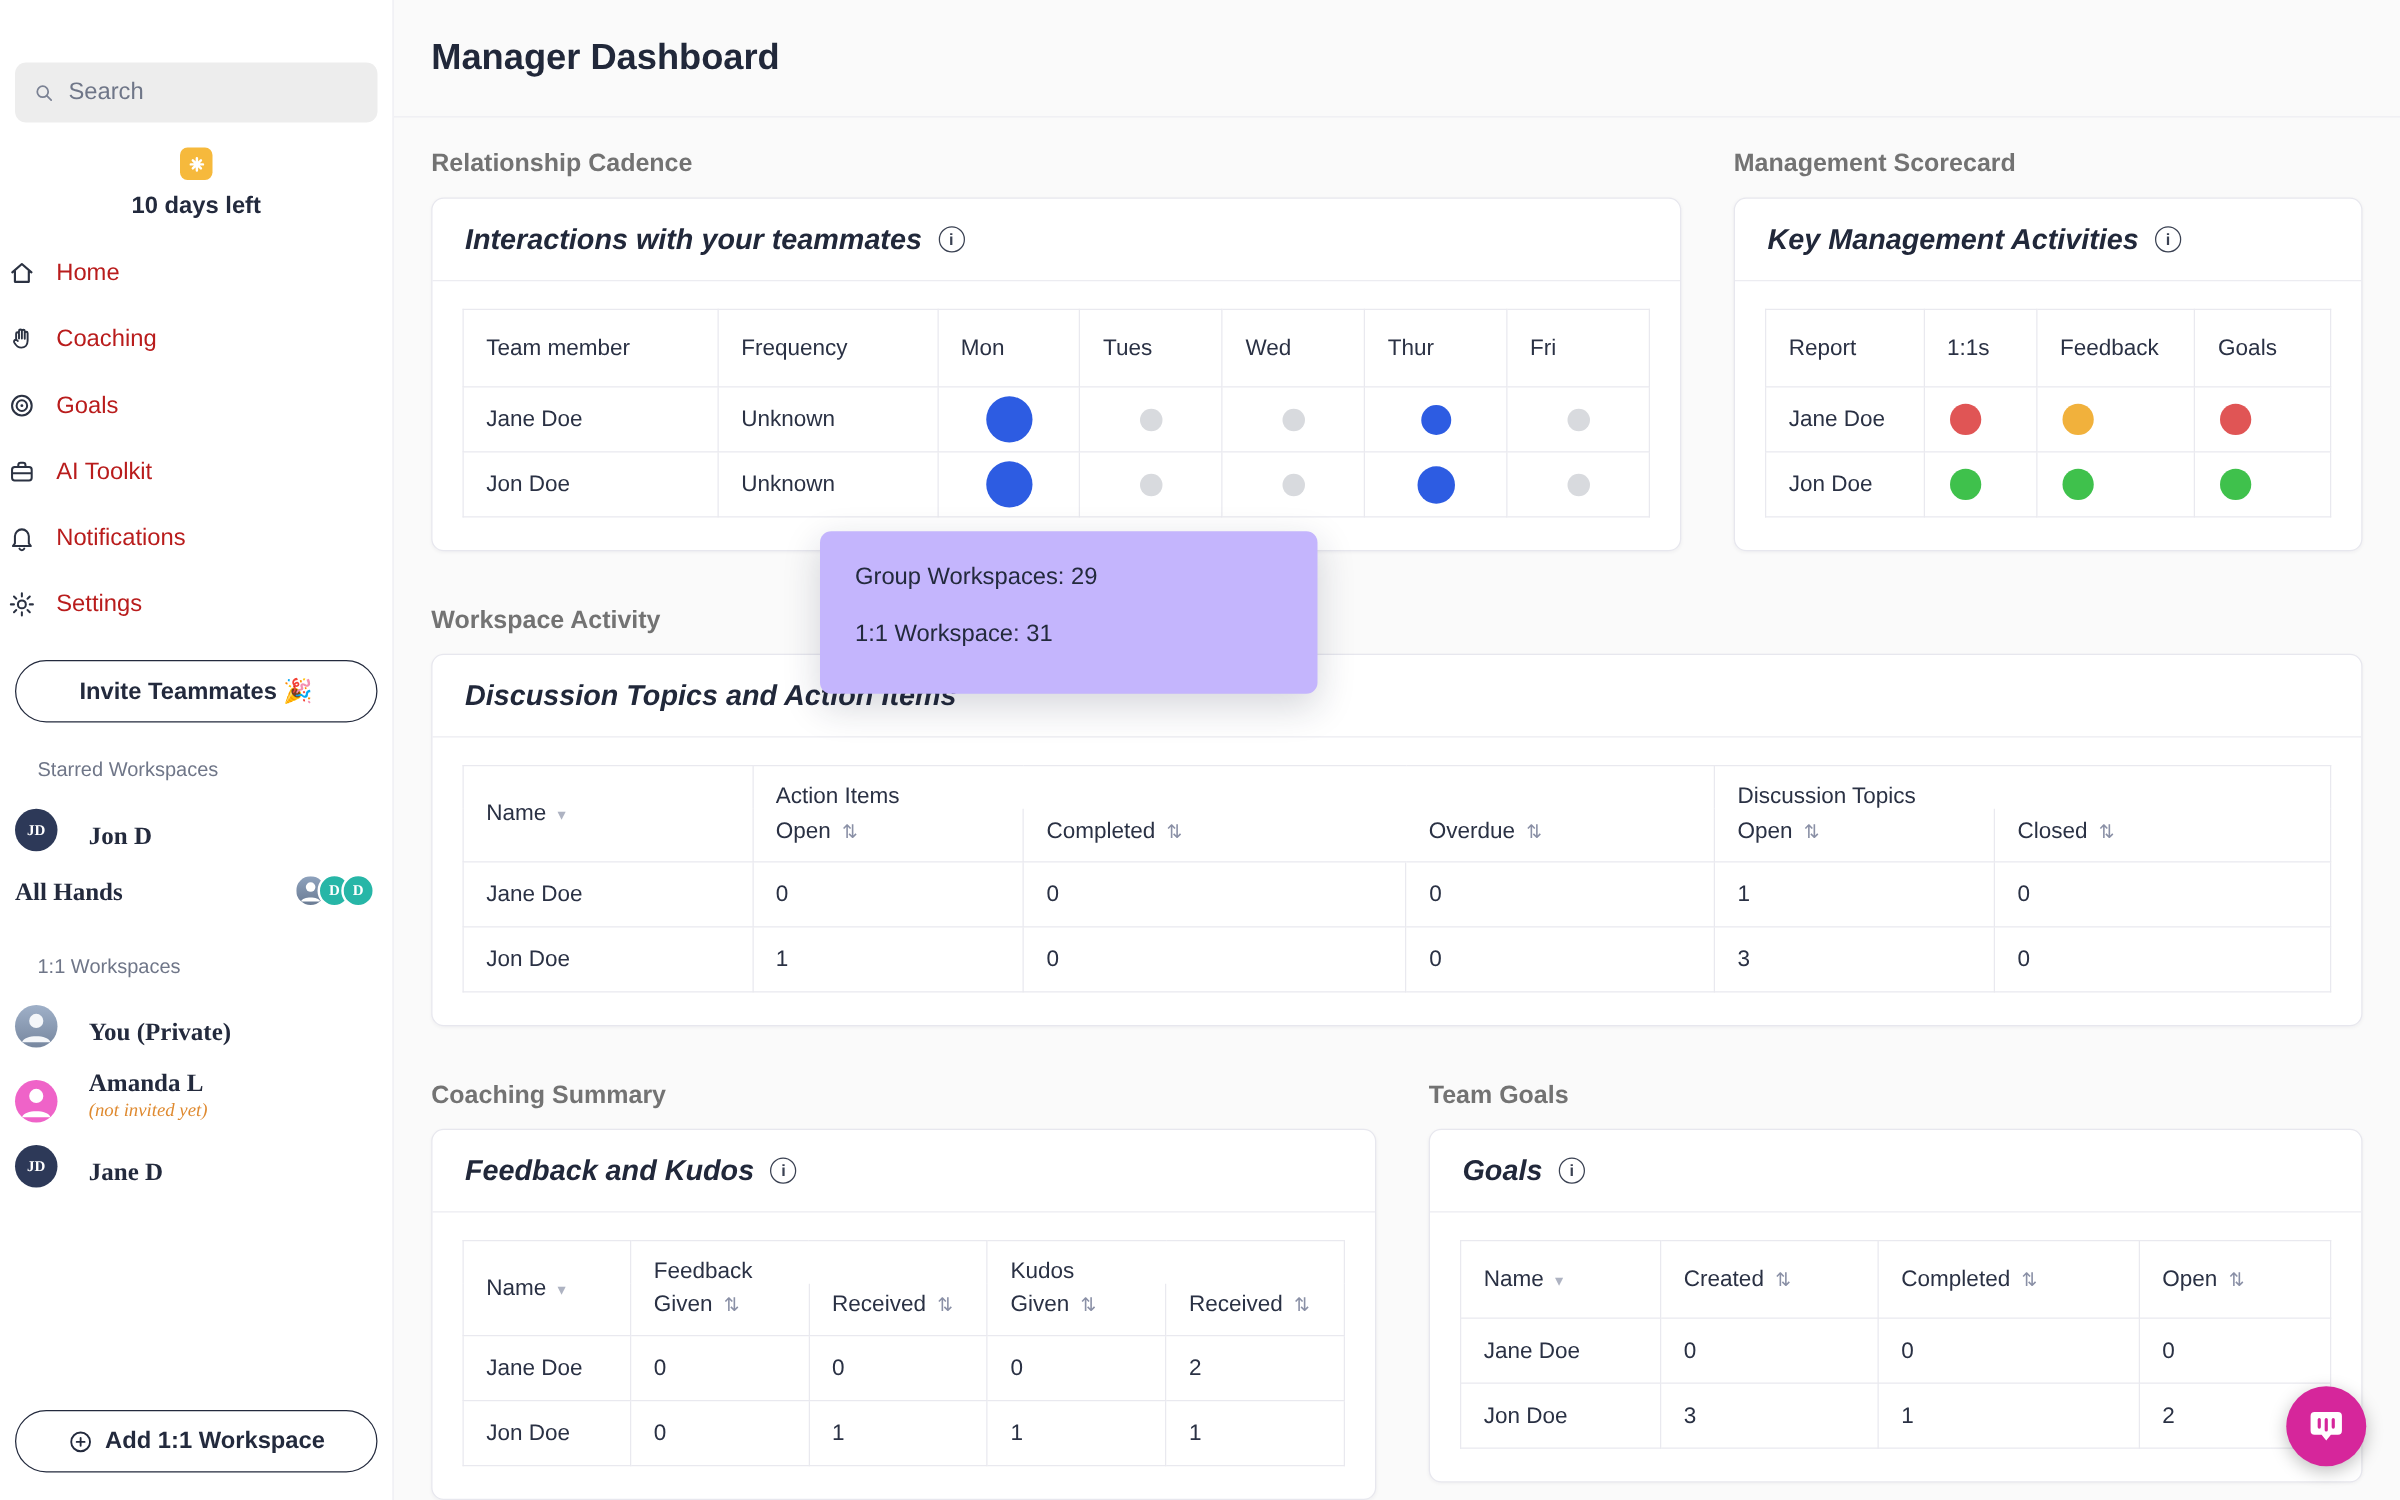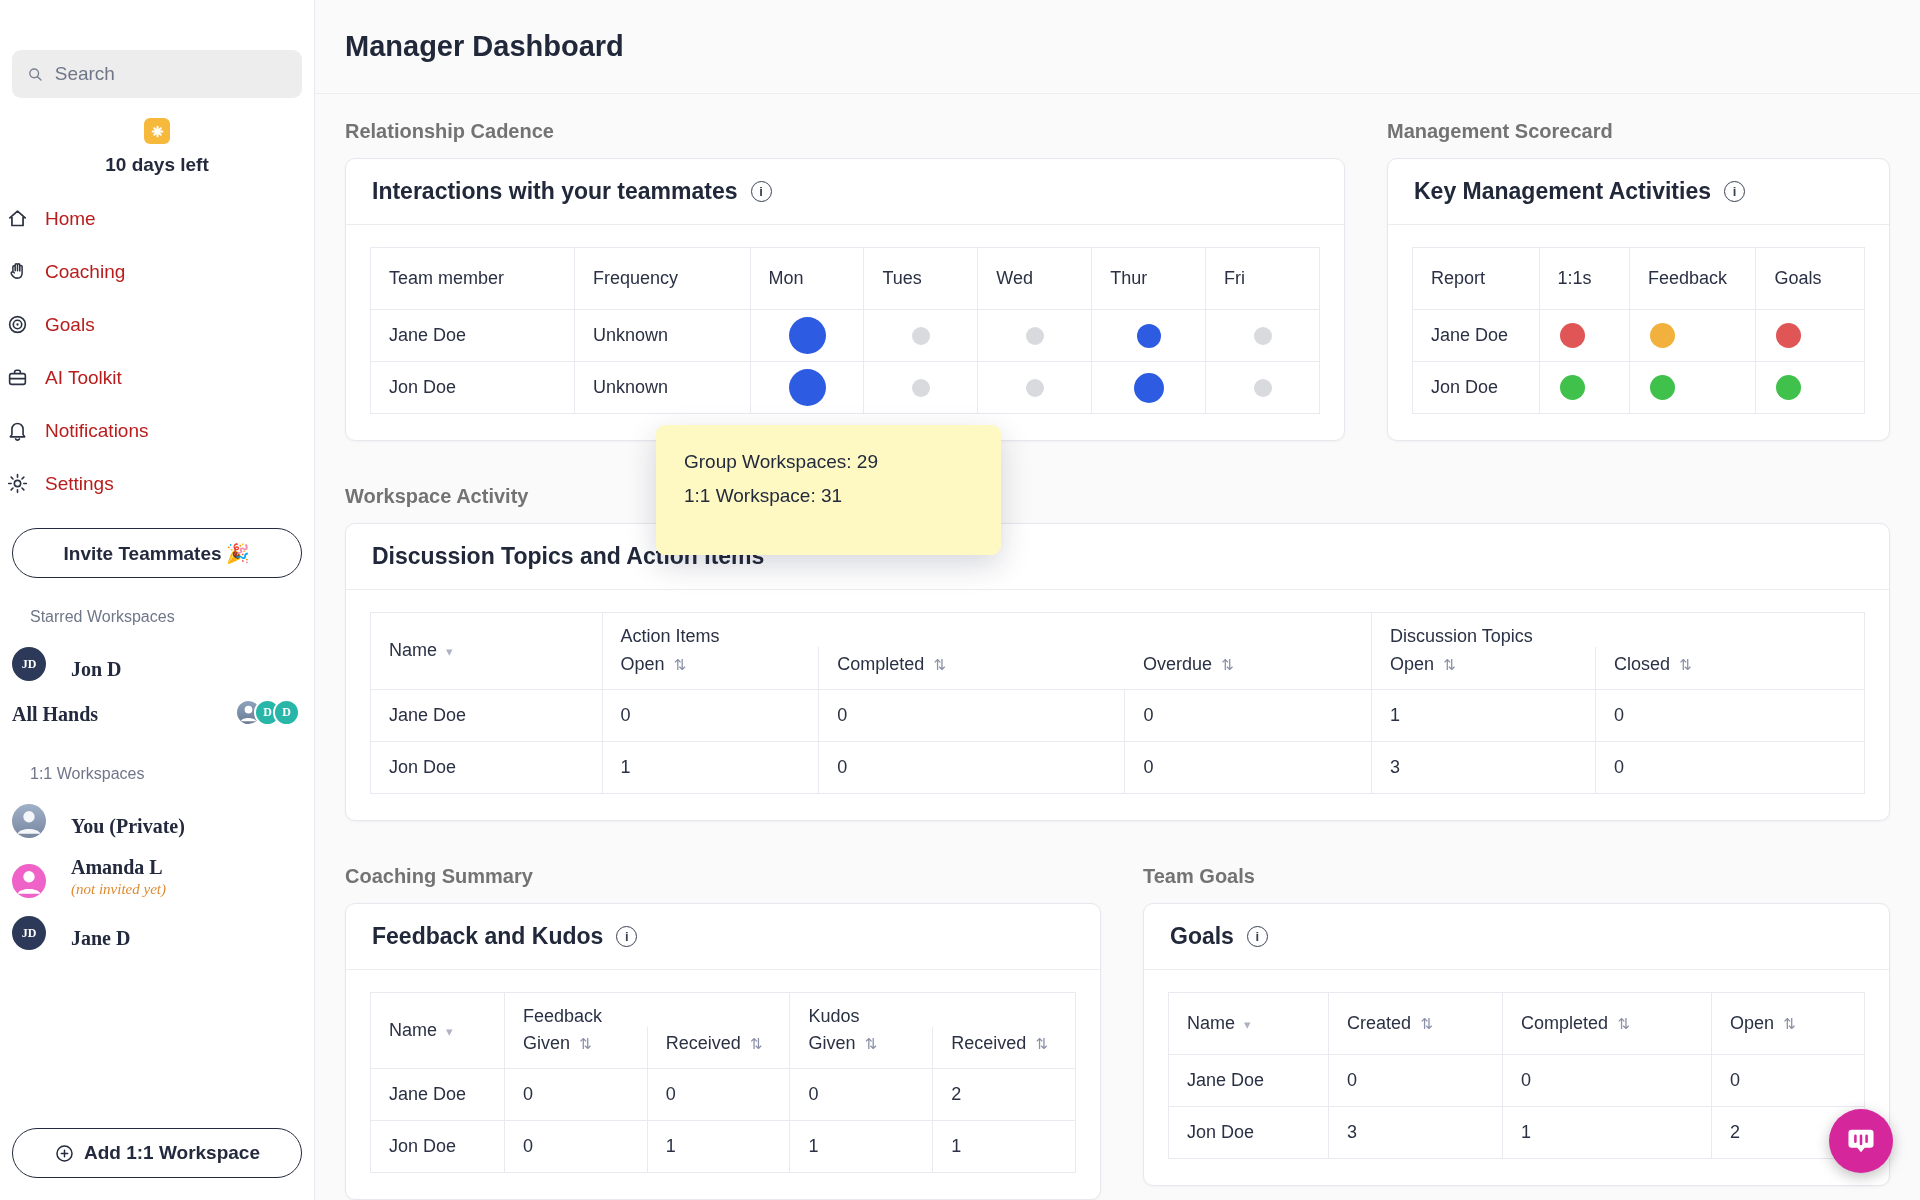--- a/index.html
+++ b/index.html
@@ -51,21 +51,21 @@
   .page-title { font-size:29px; font-weight:600; color:#21283a; }
 
   .content { padding:0 30px; }
   .section-link { display:inline-block; font-size:20px; font-weight:600; color:#737373; cursor:pointer; }
   .row { display:flex; gap:42px; }
   .mt1 { margin:26px 0 15px; }
   .mt2 { margin:44px 0 15px; }
 
   .card { background:#fff; border:1px solid #e7e7ee; border-radius:10px; box-shadow:0 1px 3px rgba(20,25,40,.04); }
   .card-head { display:flex; align-items:center; gap:13px; padding:19px 26px; border-bottom:1px solid #ececf1; }
-  .card-title { font-size:23px; font-weight:600; color:#21283a; }
+  .card-title { font-size:23px; font-weight:600; color:#21283a;font-style:italic; }
   .info-icon { width:21px; height:21px; border:1.7px solid #3a4152; border-radius:50%; display:inline-flex; align-items:center; justify-content:center; font-size:13px; font-weight:700; color:#3a4152; cursor:pointer; }
   .info-icon::after { content:"i"; }
   .card-body { padding:22px 24px 26px; }
 
   table.tbl { width:100%; border-collapse:collapse; font-size:18px; color:#2a3144; }
   .tbl th, .tbl td { border:1px solid #e9e9ef; font-weight:400; text-align:left; padding:0 18px; }
   .tbl thead th { height:62px; }
   .tbl tbody td { height:52px; }
   .tbl td.dotc { text-align:center; padding:0; }
   .tbl td.statc { padding-left:20px; }
@@ -84,23 +84,23 @@
   .sort { color:#8a90a6; font-size:15px; margin-left:9px; cursor:pointer; }
   .sort::after { content:"⇅"; }
   .caret { color:#aeb3c2; font-size:13px; margin-left:9px; cursor:pointer; }
   .caret::after { content:"▾"; }
 
   .glabel { border-bottom:none !important; padding:13px 18px 0 !important; height:30px !important; vertical-align:bottom; }
   .sub-th { border-top:none !important; padding:4px 18px 14px !important; height:42px !important; vertical-align:bottom; }
   .sub-th.mid { border-left:none !important; border-right:none !important; }
   .sub-th.endr { border-left:none !important; }
 
-  .tooltip { position:absolute; left:341px; top:425px; width:345px; min-height:130px; background:#fef9c3; border-radius:9px; box-shadow:0 10px 30px rgba(30,35,60,.18); padding:24px 28px; z-index:50; }
+  .tooltip { position:absolute; left:341px; top:425px; width:398px; min-height:130px; background:#c4b5fd; border-radius:9px; box-shadow:0 10px 30px rgba(30,35,60,.18); padding:24px 28px; z-index:50; }
   .tooltip div { font-size:19px; color:#232a3d; line-height:26px; }
-  .tooltip div + div { margin-top:8px; }
+  .tooltip div + div { margin-top:20px; }
 
   .chat-fab { position:absolute; right:27px; bottom:27px; width:64px; height:64px; border-radius:50%; background:#d6269b; border:none; display:flex; align-items:center; justify-content:center; cursor:pointer; box-shadow:0 4px 14px rgba(0,0,0,.25); }
 </style>
 </head>
 <body>
 
 <div class="app">
 
   <aside class="sidebar">
 

